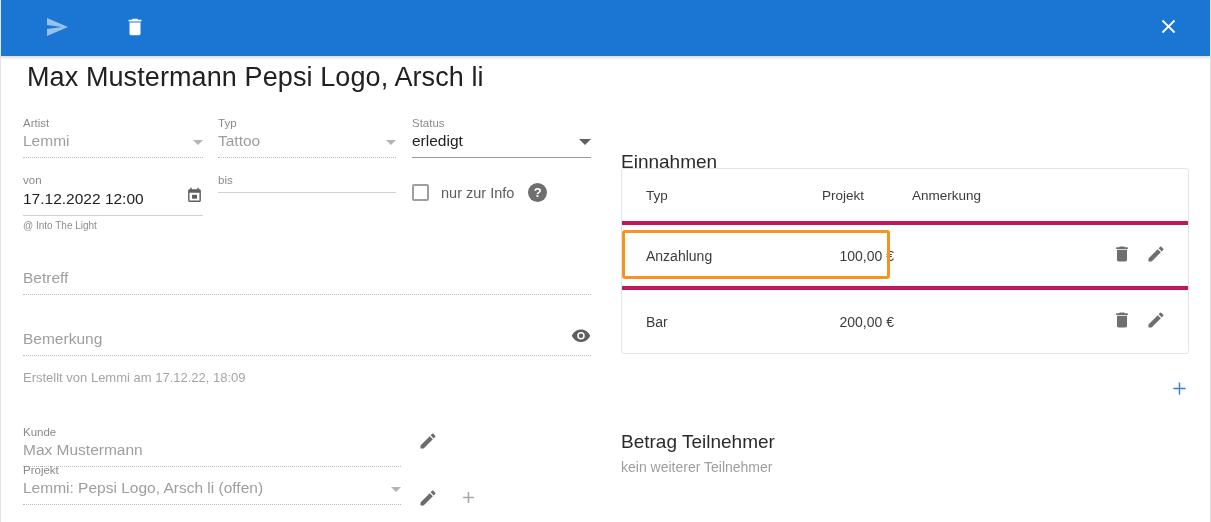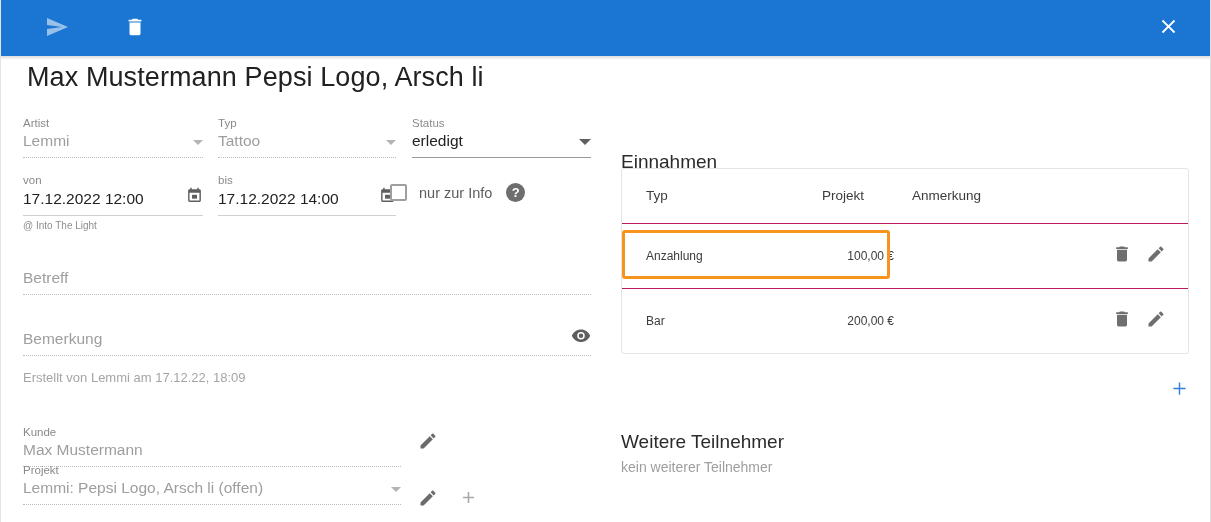--- a/index.html
+++ b/index.html
@@ -164,23 +164,23 @@
     border: 1px solid #e4e4e4;
     border-radius: 3px;
   }
   .tbl { width: 100%; border-collapse: collapse; table-layout: fixed; }
   .tbl th {
     font-size: 13.5px; font-weight: 400; color: #3c3c3c;
     text-align: left; padding: 0; height: 54px;
     vertical-align: middle;
   }
   .tbl td {
-    font-size: 12px; color: #3c3c3c;
+    font-size: 14px; color: #3c3c3c;
     padding: 0; height: 65px; vertical-align: middle;
-    border-top: 1px solid #be185d;
+    border-top: 4px solid #be185d;
   }
   .c-typ   { width: 200px; padding-left: 24px !important; }
   .c-betr  { width: 72px; text-align: right; }
   .c-anm   { width: 160px; padding-left: 18px !important; }
   .c-act   { width: auto; }
   .act-cell { display: flex; align-items: center; justify-content: flex-end; gap: 14px; padding-right: 22px; }
 
   tr.row-highlight td.c-typ,
   tr.row-highlight td.c-betr {
     position: relative;
@@ -275,33 +275,24 @@
               <path fill="#5f5f5f" d="M19 3h-1V1h-2v2H8V1H6v2H5c-1.11 0-1.99.9-1.99 2L3 19a2 2 0 0 0 2 2h14c1.1 0 2-.9 2-2V5c0-1.1-.9-2-2-2zm0 16H5V8h14v11z"></path>
               <rect x="8.5" y="11" width="7" height="5.5" fill="#5f5f5f"></rect>
             </svg>
         </span>
       </div>
       <div class="f-underline"></div>
     </div>
 
     <div class="field" style="left:217px; top:68px; width:178px;">
       <div class="f-label">bis</div>
-      <div class="f-row">
-        <div class="f-value active grow">17.12.2022 14:00</div>
-        <span class="cal-icon">
-          <svg width="17" height="17" viewBox="0 0 24 24">
-              <path fill="#5f5f5f" d="M19 3h-1V1h-2v2H8V1H6v2H5c-1.11 0-1.99.9-1.99 2L3 19a2 2 0 0 0 2 2h14c1.1 0 2-.9 2-2V5c0-1.1-.9-2-2-2zm0 16H5V8h14v11z"></path>
-              <rect x="8.5" y="11" width="7" height="5.5" fill="#5f5f5f"></rect>
-            </svg>
-        </span>
-      </div>
       <div class="f-underline"></div>
     </div>
 
-    <div class="chk-wrap" style="left:389px; top:78px;">
+    <div class="chk-wrap" style="left:411px; top:78px;">
       <span class="chkbox"></span>
       <span class="chk-label">nur zur Info</span>
       <span class="help-icon">?</span>
     </div>
 
     <div class="venue" style="position:absolute; left:22px; top:115px;">@ Into The Light</div>
 
     <div class="field" style="left:22px; top:162px; width:568px;">
       <div class="f-value">Betreff</div>
       <div class="f-underline dotted"></div>
@@ -426,19 +417,19 @@
     </div>
 
     <button class="add-btn">
       <span>
         <svg width="21" height="21" viewBox="0 0 24 24">
             <path fill="#2f80d8" d="M19 12.8h-6.2V19h-1.6v-6.2H5v-1.6h6.2V5h1.6v6.2H19z"></path>
           </svg>
       </span>
     </button>
 
-    <div class="teilnehmer-title">Weitere Teilnehmer</div>
+    <div class="teilnehmer-title">Betrag Teilnehmer</div>
     <div class="teilnehmer-empty">kein weiterer Teilnehmer</div>
   </div>
 
   <div class="hl-box"></div>
 
 </div>
 
 </body></html>

